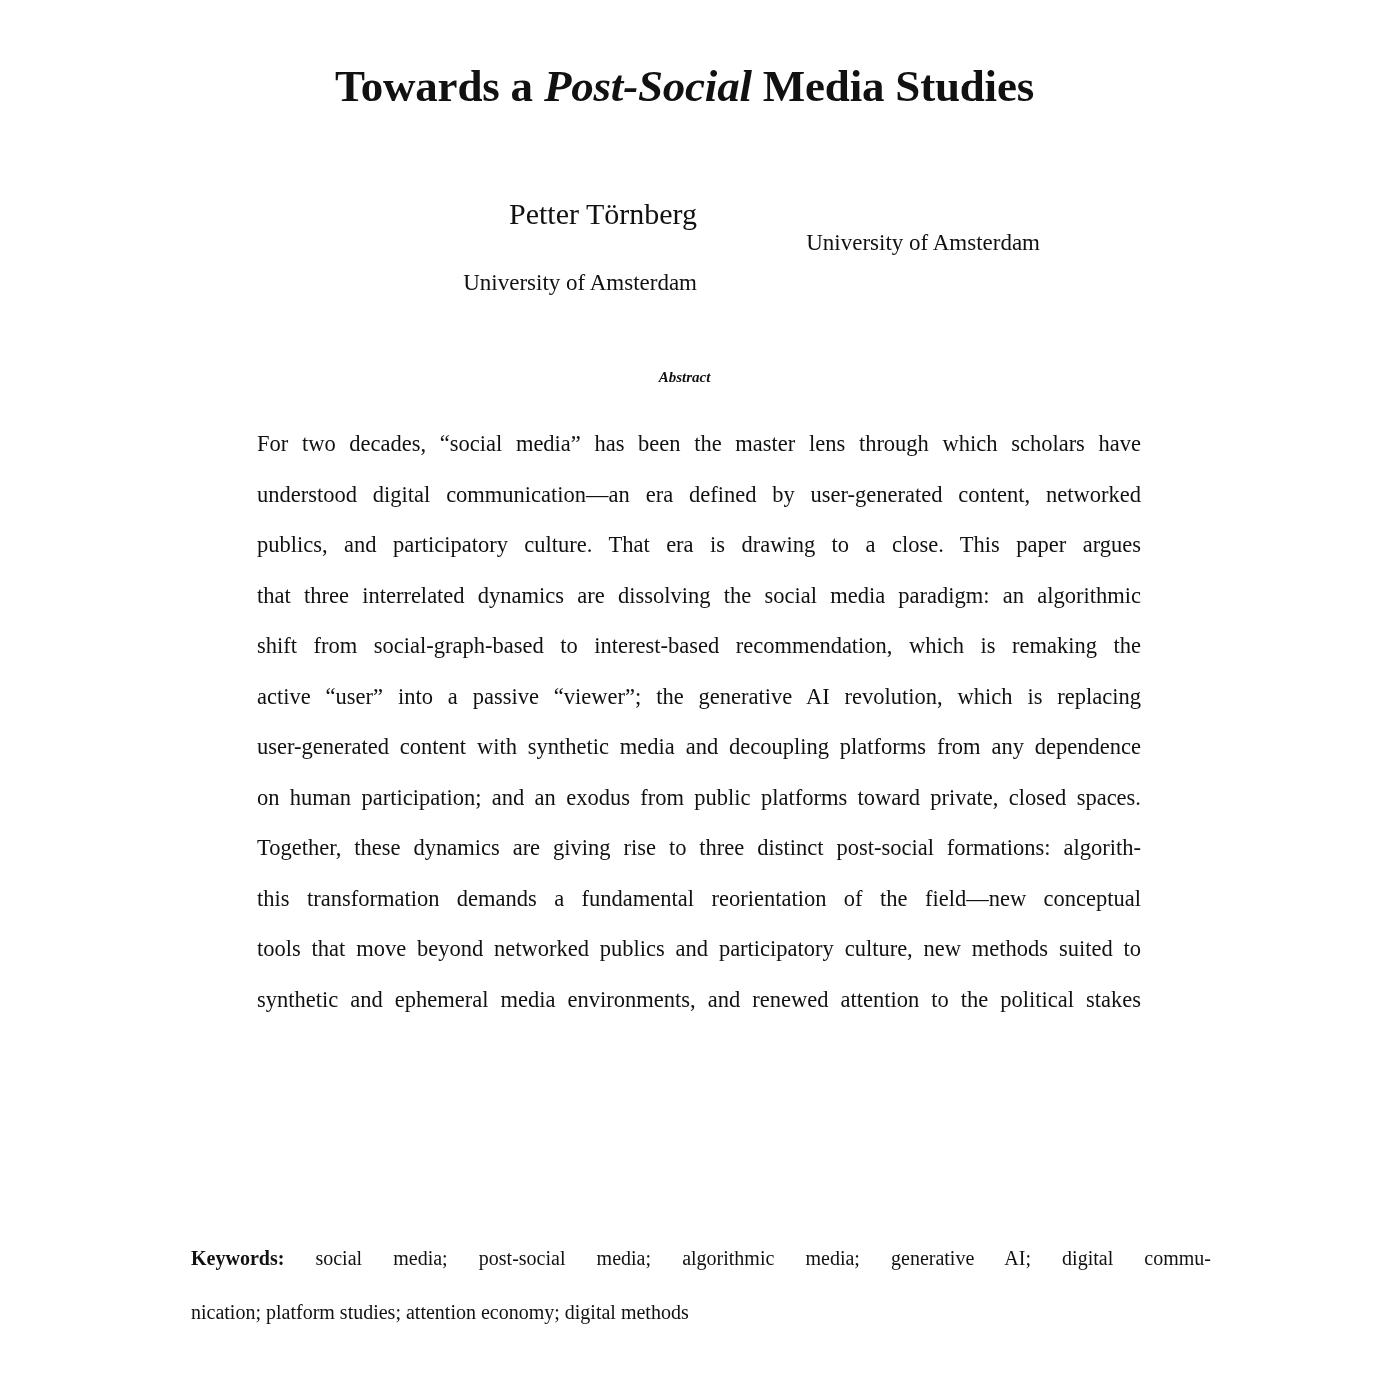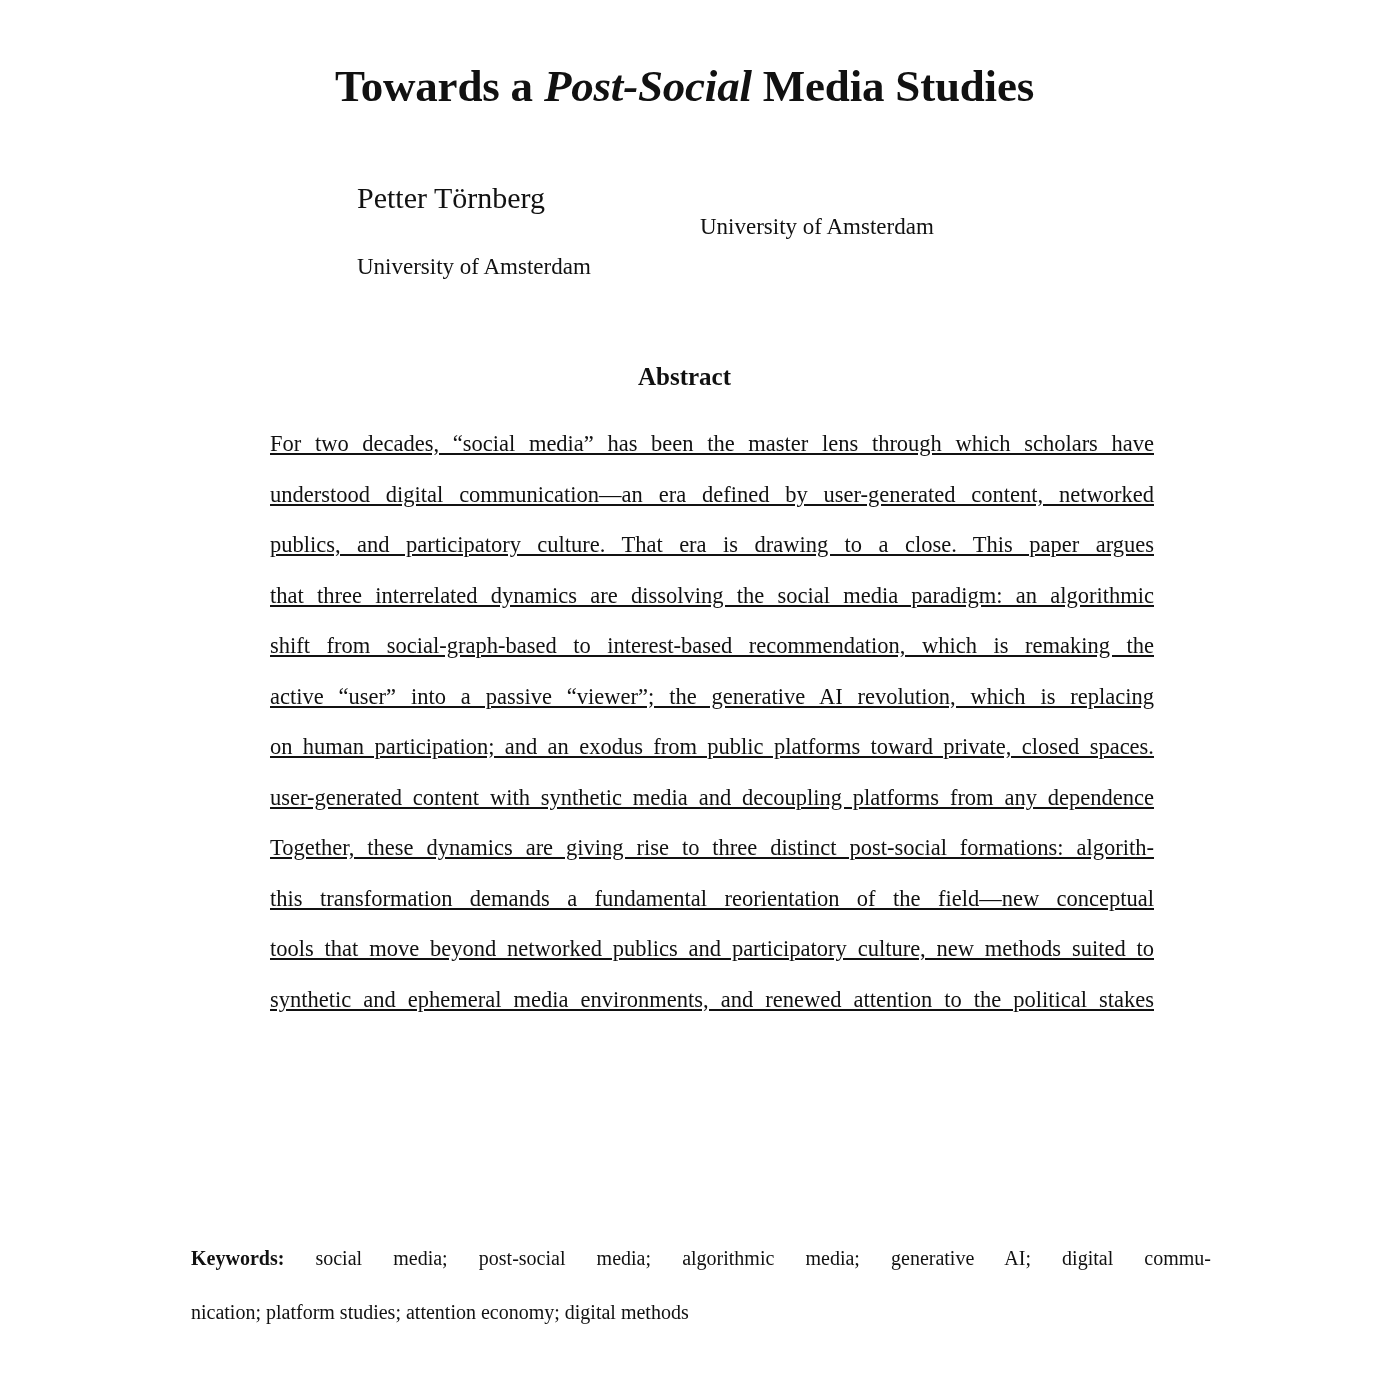--- a/index.html
+++ b/index.html
@@ -32,52 +32,52 @@
     }
     .title em { font-style: italic; }
     .authors {
       position: absolute;
       top: 178px;
       left: 0; right: 0;
       height: 110px;
     }
     .author {
       position: absolute;
-      top: 0;
+      top: 16px;
       width: 340px;
-      text-align: left;
+      text-align: right;
     }
     .author.a1 { left: 357px; }
     .author.a2 { left: 700px; }
     .author-name {
       font-size: 30px;
       line-height: 40px;
       display: block;
     }
     .author-affil {
       font-size: 23px;
       line-height: 30px;
       display: block;
       margin-top: 34px;
     }
     .abstract-heading {
       position: absolute;
       top: 362px;
       left: 0; right: 0;
       text-align: center;
-      font-size: 25px;
+      font-size: 15px;
       font-weight: bold;
       line-height: 30px;
+      font-style: italic;
     }
     .abstract-body {
       position: absolute;
       top: 428px;
-      left: 270px;
+      left: 257px;
       width: 884px;
-      text-decoration: underline;
     }
     .abs-line {
       display: block;
       height: 50.5px;
       line-height: 32px;
       font-size: 22.5px;
       text-align: justify;
       text-align-last: justify;
       white-space: nowrap;
     }
@@ -123,22 +123,22 @@
 
   <div class="abstract-heading">Abstract</div>
 
   <div class="abstract-body">
     <span class="abs-line">For two decades, “social media” has been the master lens through which scholars have</span>
     <span class="abs-line">understood digital communication—an era defined by user-generated content, networked</span>
     <span class="abs-line">publics, and participatory culture.  That era is drawing to a close.  This paper argues</span>
     <span class="abs-line">that three interrelated dynamics are dissolving the social media paradigm: an algorithmic</span>
     <span class="abs-line">shift from social-graph-based to interest-based recommendation, which is remaking the</span>
     <span class="abs-line">active “user” into a passive “viewer”; the generative AI revolution, which is replacing</span>
+    <span class="abs-line">user-generated content with synthetic media and decoupling platforms from any dependence</span>
     <span class="abs-line">on human participation; and an exodus from public platforms toward private, closed spaces.</span>
-    <span class="abs-line">user-generated content with synthetic media and decoupling platforms from any dependence</span>
     <span class="abs-line">Together, these dynamics are giving rise to three distinct post-social formations: algorith-</span>
     <span class="abs-line">this transformation demands a fundamental reorientation of the field—new conceptual</span>
     <span class="abs-line">tools that move beyond networked publics and participatory culture, new methods suited to</span>
     <span class="abs-line">synthetic and ephemeral media environments, and renewed attention to the political stakes</span>
   </div>
 
   <div class="keywords">
     <span class="kw-line"><span class="kw-label">Keywords:</span><span> social media; post-social media; algorithmic media; generative AI; digital commu-</span></span>
     <span class="kw-line last">nication; platform studies; attention economy; digital methods</span>
   </div>

